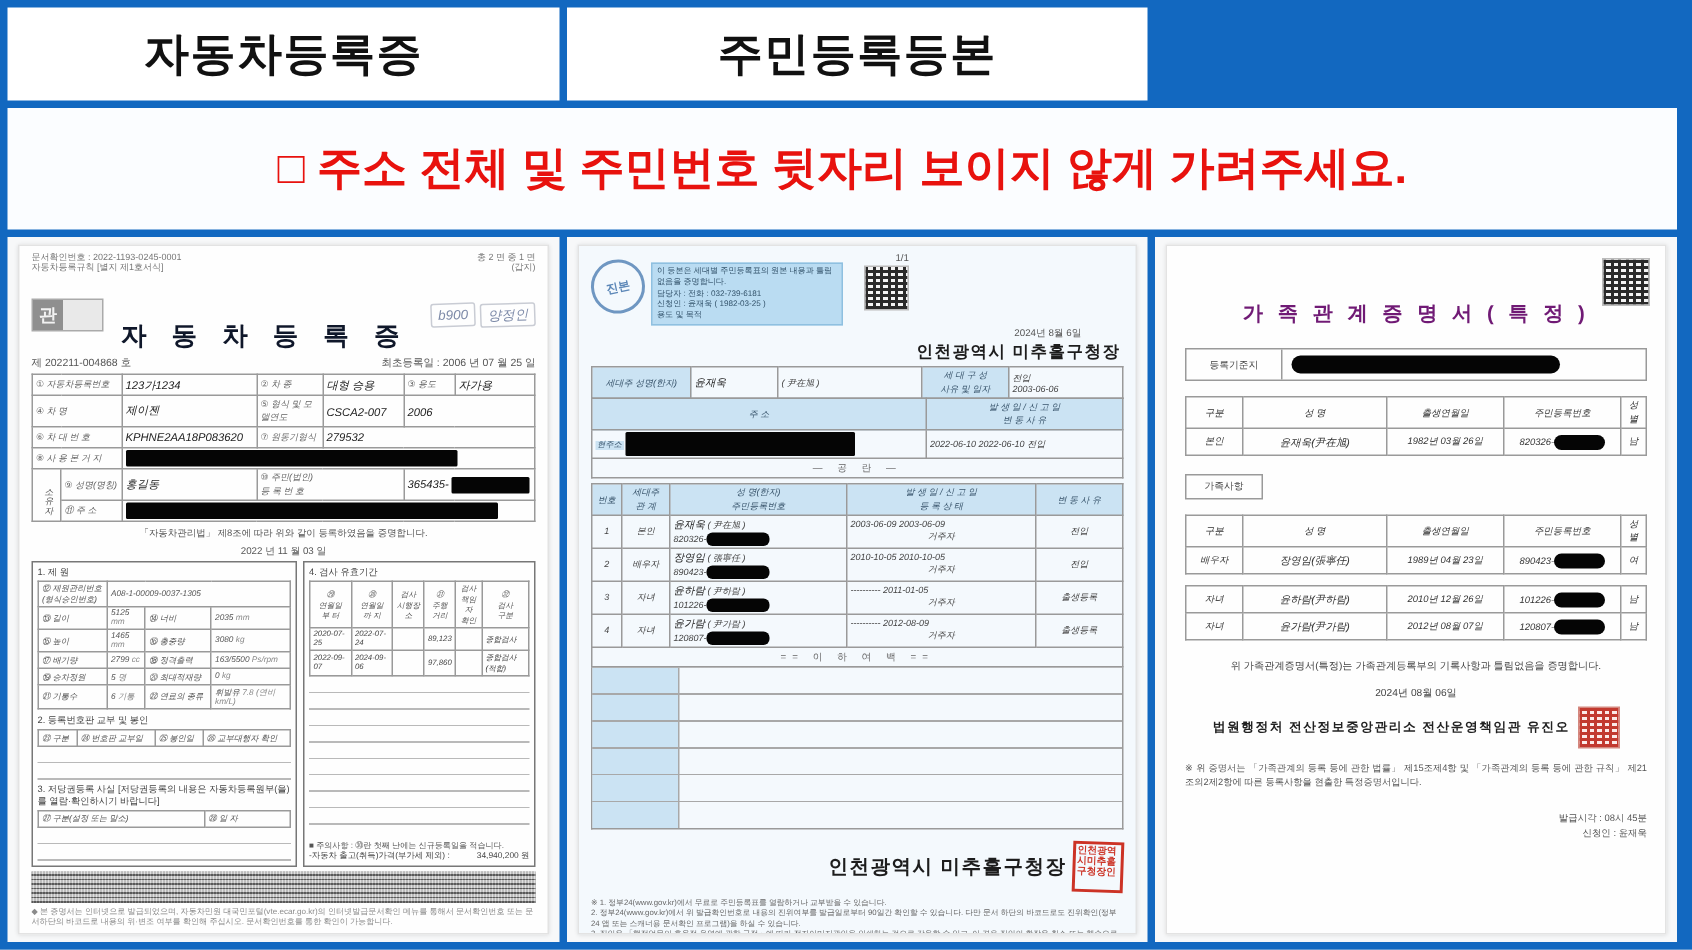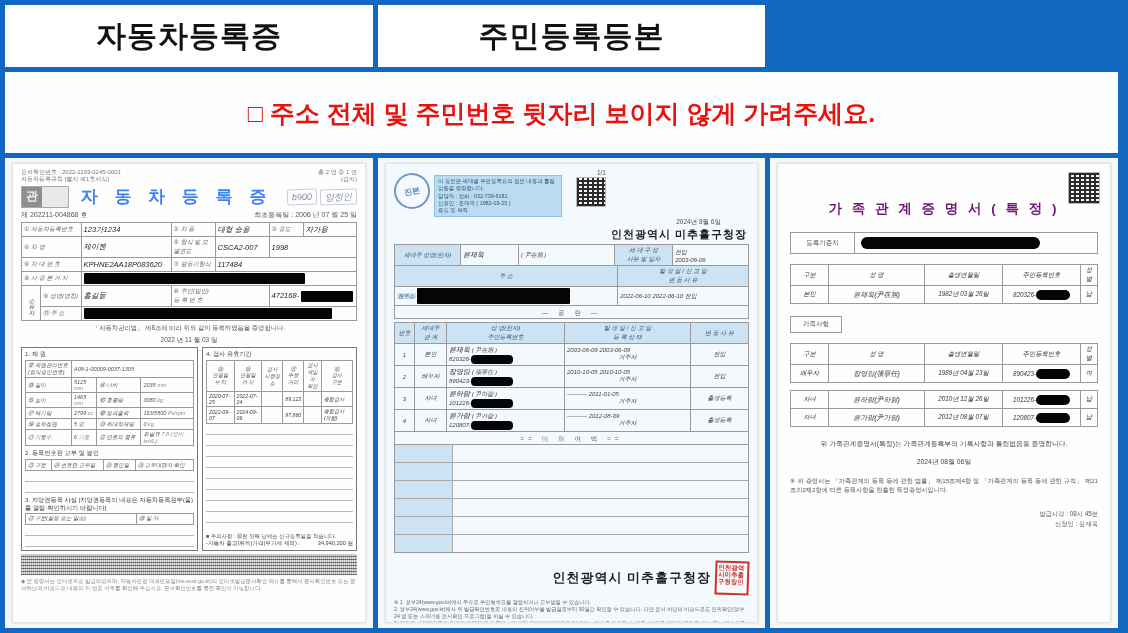--- a/index.html
+++ b/index.html
@@ -11,21 +11,21 @@
     display:grid;
     grid-template-columns:368px 387px 348px;
     grid-template-rows:62px 81px 1fr;
     gap:5px;padding:5px;
   }
   .cell{background:#fff;overflow:hidden;}
   .tab{display:flex;align-items:center;justify-content:center;
        font-size:30px;font-weight:bold;color:#111;letter-spacing:1px;}
   .notice{grid-column:1 / -1;background:#fbfdff;display:flex;flex-direction:column;
           align-items:center;justify-content:center;color:#e8120e;font-weight:bold;}
-  .notice .nline{font-size:25px;line-height:36px;letter-spacing:0px;}
+  .notice .nline{font-size:30px;line-height:36px;letter-spacing:0px;}
 
   .panel{background:#f7f8f9;padding:5px 7px;position:relative;}
   .page{background:#fefefe;border:1px solid #e3e3e3;box-shadow:0 0 3px rgba(0,0,0,.12);
         width:100%;height:100%;padding:5px 8px;overflow:hidden;position:relative;color:#3a3a3a;}
 
   
   table{border-collapse:collapse;width:100%;font-style:italic;}
   td,th{border:1px solid #9a9a9a;padding:1px 2px;font-weight:normal;vertical-align:middle;}
   .redact{background:#050505;border-radius:1px;display:block;}
   .pre{white-space:pre-line;}
@@ -49,21 +49,21 @@
     border:1px solid #d4887f;
   }
 
   
   .car-meta{display:flex;justify-content:space-between;font-size:6px;color:#777;line-height:1.2;}
   .car-titlerow{display:flex;align-items:center;margin:2px 0 2px;}
   .recv{display:flex;border:1px solid #aaa;height:22px;}
   .recv .a{width:20px;background:#8f8f8f;color:#f2f2f2;font-size:12px;font-weight:bold;
            display:flex;align-items:center;justify-content:center;}
   .recv .b{width:26px;background:#e9e9e9;}
-  .car-title{flex:1;text-align:center;font-size:17px;font-weight:bold;letter-spacing:6px;color:#3b82f6;}
+  .car-title{flex:1;text-align:center;font-size:17px;font-weight:bold;letter-spacing:6px;color:#0f172a;margin-top:27px;}
   .hand{border:1px solid #c9ccd4;border-radius:2px;padding:0 4px;font-size:9px;color:#7d8aa8;
         font-style:italic;transform:rotate(-2deg);margin-left:3px;line-height:14px;}
   .car-regno{display:flex;justify-content:space-between;font-size:7px;color:#555;margin:1px 0 2px;}
   .cart td{font-size:6px;height:14px;color:#555;}
   .cart .lab{color:#666;}
   .cart .val{font-size:7.5px;color:#222;}
   .ownerlab{writing-mode:vertical-rl;font-size:5.5px;width:9px;text-align:center;padding:0;color:#666;}
   .car-cert{text-align:center;font-size:6.3px;color:#555;margin-top:3px;}
   .car-date{text-align:center;font-size:6.5px;color:#555;margin-top:3px;}
   .mayor-row{display:flex;justify-content:flex-end;align-items:center;height:30px;padding-right:14px;position:relative;}
@@ -185,42 +185,42 @@
           <td class="lab" style="width:44px">② 차 종</td>
           <td class="val" style="width:54px">대형 승용</td>
           <td class="lab" style="width:34px">③ 용도</td>
           <td class="val">자가용</td>
         </tr>
         <tr>
           <td class="lab" colspan="2">④ 차 명</td>
           <td class="val">제이젠</td>
           <td class="lab">⑤ 형식 및 모델연도</td>
           <td class="val">CSCA2-007</td>
-          <td class="val" colspan="2">1998</td>
+          <td class="val" colspan="2">2006</td>
         </tr>
         <tr>
           <td class="lab" colspan="2">⑥ 차 대 번 호</td>
           <td class="val">KPHNE2AA18P083620</td>
           <td class="lab">⑦ 원동기형식</td>
-          <td class="val" colspan="3">117484</td>
+          <td class="val" colspan="3">279532</td>
         </tr>
         <tr>
           <td class="lab" colspan="2">⑧ 사 용 본 거 지</td>
           <td colspan="5">
             <span class="redact" style="width:82%;height:11px"></span>
           </td>
         </tr>
         <tr>
           <td class="ownerlab" rowspan="2">소유자</td>
           <td class="lab">⑨ 성명(명칭)</td>
           <td class="val">홍길동</td>
           <td class="lab pre" colspan="2">⑩ 주민(법인)
 등 록 번 호</td>
           <td class="val" colspan="2">
-            <span>472168-</span>
+            <span>365435-</span>
             <span class="redact" style="width:52px;height:11px;display:inline-block;vertical-align:middle"></span>
           </td>
         </tr>
         <tr>
           <td class="lab">⑪ 주    소</td>
           <td colspan="5">
             <span class="redact" style="width:92%;height:11px"></span>
           </td>
         </tr>
       </tbody>
@@ -563,20 +563,24 @@
           <td class="nm">윤가람(尹가람)</td>
           <td>2012년 08월 07일</td>
           <td><span>120807-</span><span class="redact" style="width:34px;height:10px;display:inline-block;vertical-align:middle;border-radius:5px"></span></td>
           <td>남</td>
         </tr>
       </tbody>
         </table>
 
       <div class="fam-cert">위 가족관계증명서(특정)는 가족관계등록부의 기록사항과 틀림없음을 증명합니다.</div>
       <div class="fam-date">2024년 08월 06일</div>
+      <div class="fam-issuer">
+        <div class="t">법원행정처 전산정보중앙관리소 전산운영책임관  유진오</div>
+        <div class="qr-red"></div>
+      </div>
       <div class="fam-note">※ 위 증명서는 「가족관계의 등록 등에 관한 법률」 제15조제4항 및 「가족관계의 등록 등에 관한 규칙」 제21조의2제2항에 따른 등록사항을 현출한 특정증명서입니다.</div>
       <div class="fam-right">
         <div>발급시각 : 08시 45분</div>
         <div>신청인 : 윤재욱</div>
       </div>
       
       
     </div>
   </div>
 

